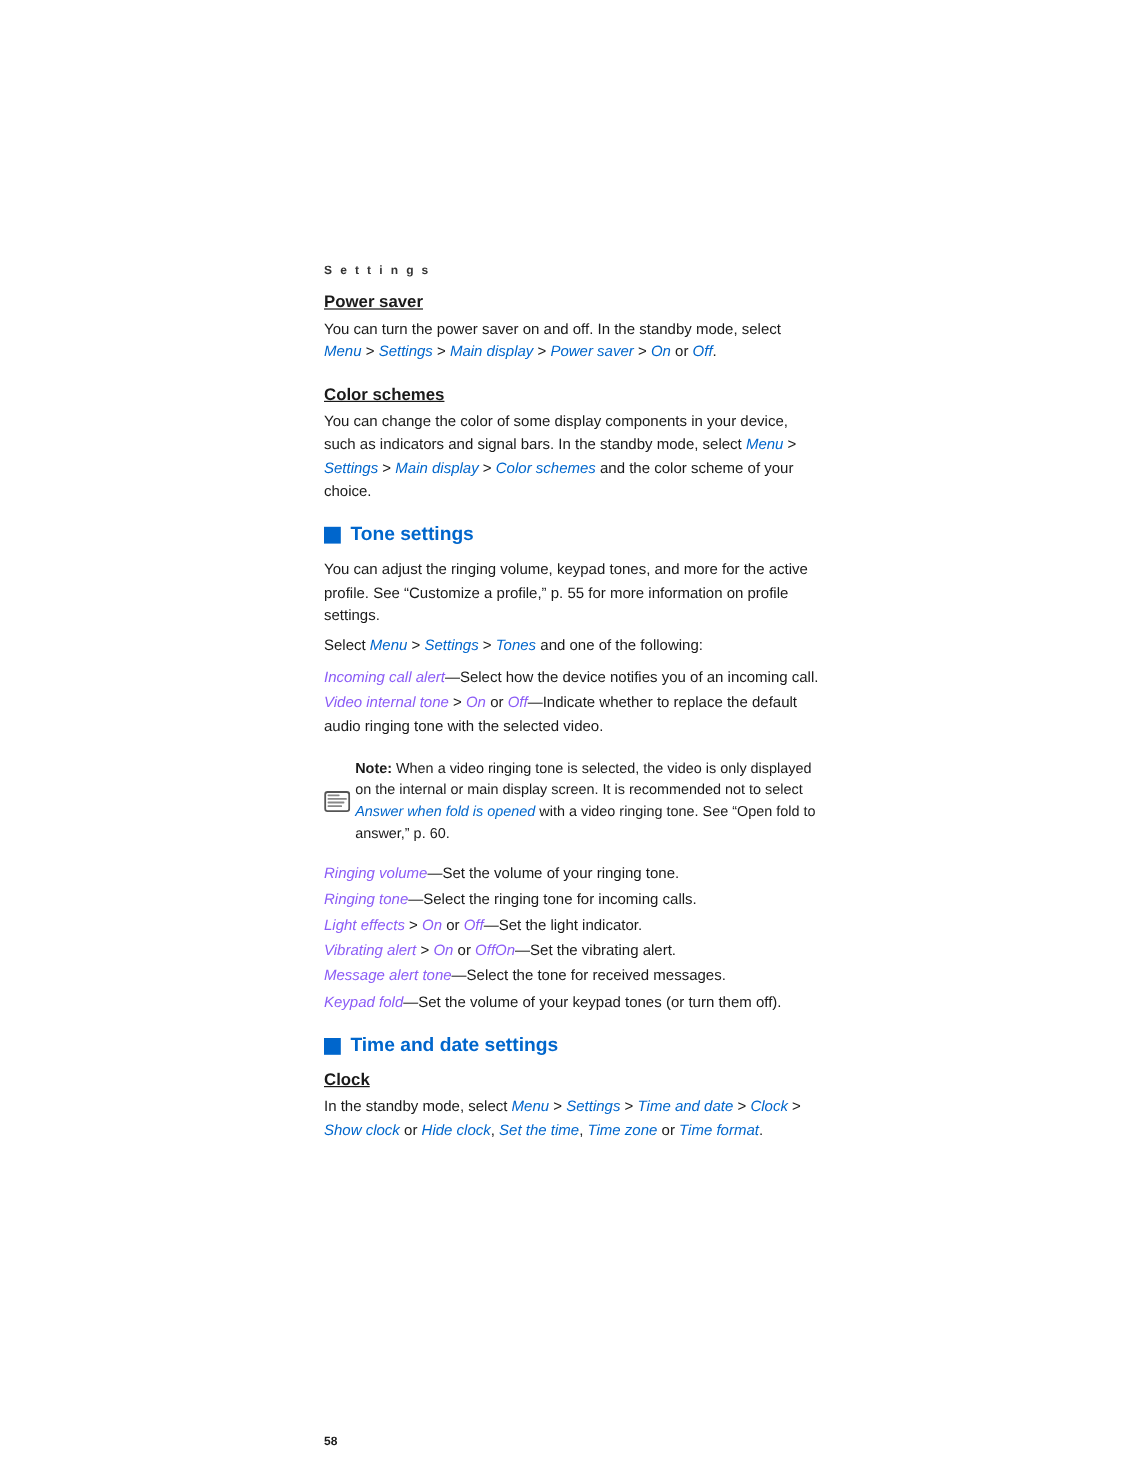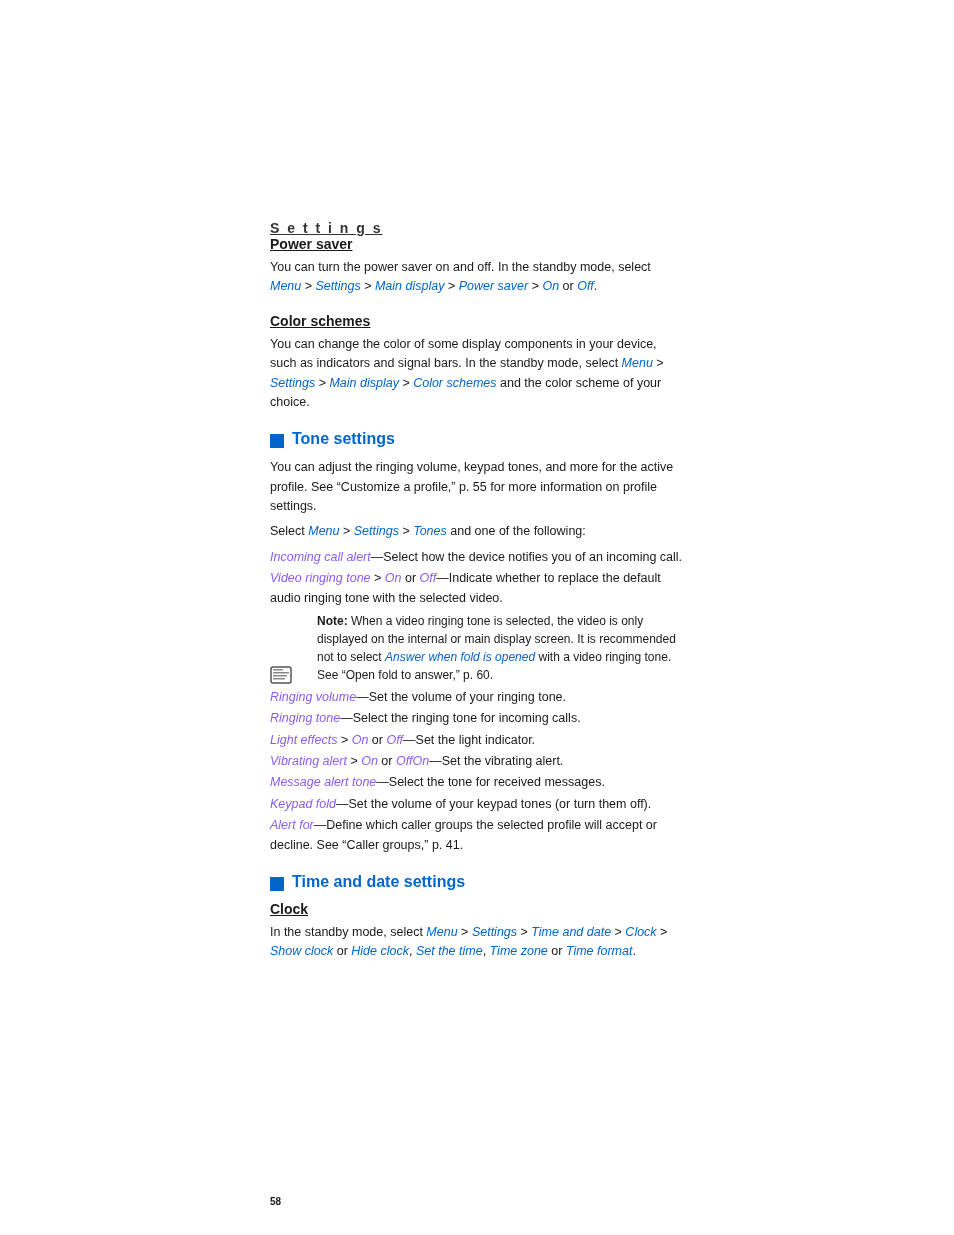--- a/index.html
+++ b/index.html
@@ -25,40 +25,40 @@
       position: relative;
     }
 
     .content-area {
       margin: 0 auto;
       padding: 220px 270px 60px 270px;
       max-width: 954px;
     }
 
     .section-label {
-      font-size: 14px;
+      font-size: 10px;
       font-weight: bold;
       letter-spacing: 2px;
       color: #333333;
+      margin-bottom: 12px;
       text-transform: none;
-      text-decoration: underline;
     }
 
     .subsection-heading {
       font-size: 14px;
       font-weight: bold;
       color: #1a1a1a;
       text-decoration: underline;
       margin-bottom: 6px;
       margin-top: 0;
     }
 
     .section-heading {
       display: flex;
-      align-items: flex-end;
+      align-items: center;
       font-size: 16px;
       font-weight: bold;
       color: #0066cc;
       margin-bottom: 10px;
       margin-top: 18px;
     }
 
     .section-heading .blue-square {
       width: 14px;
       height: 14px;
@@ -76,23 +76,23 @@
     }
 
     .body-text a, .link {
       color: #0066cc;
       text-decoration: none;
       font-style: italic;
     }
 
     .note-box {
       display: flex;
-      align-items: flex-end;
-      margin: 4px 0;
-      gap: 25px;
+      align-items: center;
+      margin: 16px 0;
+      gap: 4px;
     }
 
     .note-icon {
       width: 22px;
       height: 18px;
       flex-shrink: 0;
       margin-top: 2px;
     }
 
     .note-icon svg {
@@ -182,21 +182,21 @@
 
       <p class="body-text">
         <span>Select </span><a class="link">Menu</a><span> &gt; </span><a class="link">Settings</a><span> &gt; </span><a class="link">Tones</a><span> and one of the following:</span>
       </p>
 
       <p class="list-item">
         <a class="link">Incoming call alert</a><span>—</span><span>Select how the device notifies you of an incoming call.</span>
       </p>
 
       <p class="list-item">
-        <a class="link">Video ringing tone</a><span> &gt; </span><a class="link">On</a><span> or </span><a class="link">Off</a><span>—Indicate whether to replace the default audio ringing tone with the selected video.</span>
+        <a class="link">Video internal tone</a><span> &gt; </span><a class="link">On</a><span> or </span><a class="link">Off</a><span>—Indicate whether to replace the default audio ringing tone with the selected video.</span>
       </p>
 
       <div class="note-box">
         <div class="note-icon">
           <svg viewBox="0 0 22 18" xmlns="http://www.w3.org/2000/svg">
             <rect x="1" y="1" width="20" height="16" rx="2" ry="2" fill="none" stroke="#555" stroke-width="1.5"></rect>
             <rect x="3" y="3" width="10" height="1.5" rx="0.5" fill="#888"></rect>
             <rect x="3" y="6" width="16" height="1.5" rx="0.5" fill="#888"></rect>
             <rect x="3" y="9" width="14" height="1.5" rx="0.5" fill="#888"></rect>
             <rect x="3" y="12" width="12" height="1.5" rx="0.5" fill="#888"></rect>
@@ -225,23 +225,20 @@
 
       <p class="list-item">
         <a class="link">Message alert tone</a><span>—Select the tone for received messages.</span>
       </p>
 
       <p class="list-item">
         <a class="link">Keypad fold</a><span>—Set the volume of your keypad tones (or turn them off).</span>
       </p>
 
 
-      <p class="list-item">
-        <a class="link">Alert for</a><span>—Define which caller groups the selected profile will accept or decline. See “Caller groups,” p. 41.</span>
-      </p>
     </div>
 
     <div class="time-date-section">
       <div class="section-heading">
         <span class="blue-square"></span>
         <span>Time and date settings</span>
       </div>
 
       <div class="clock-section">
         <h2 class="subsection-heading">Clock</h2>

